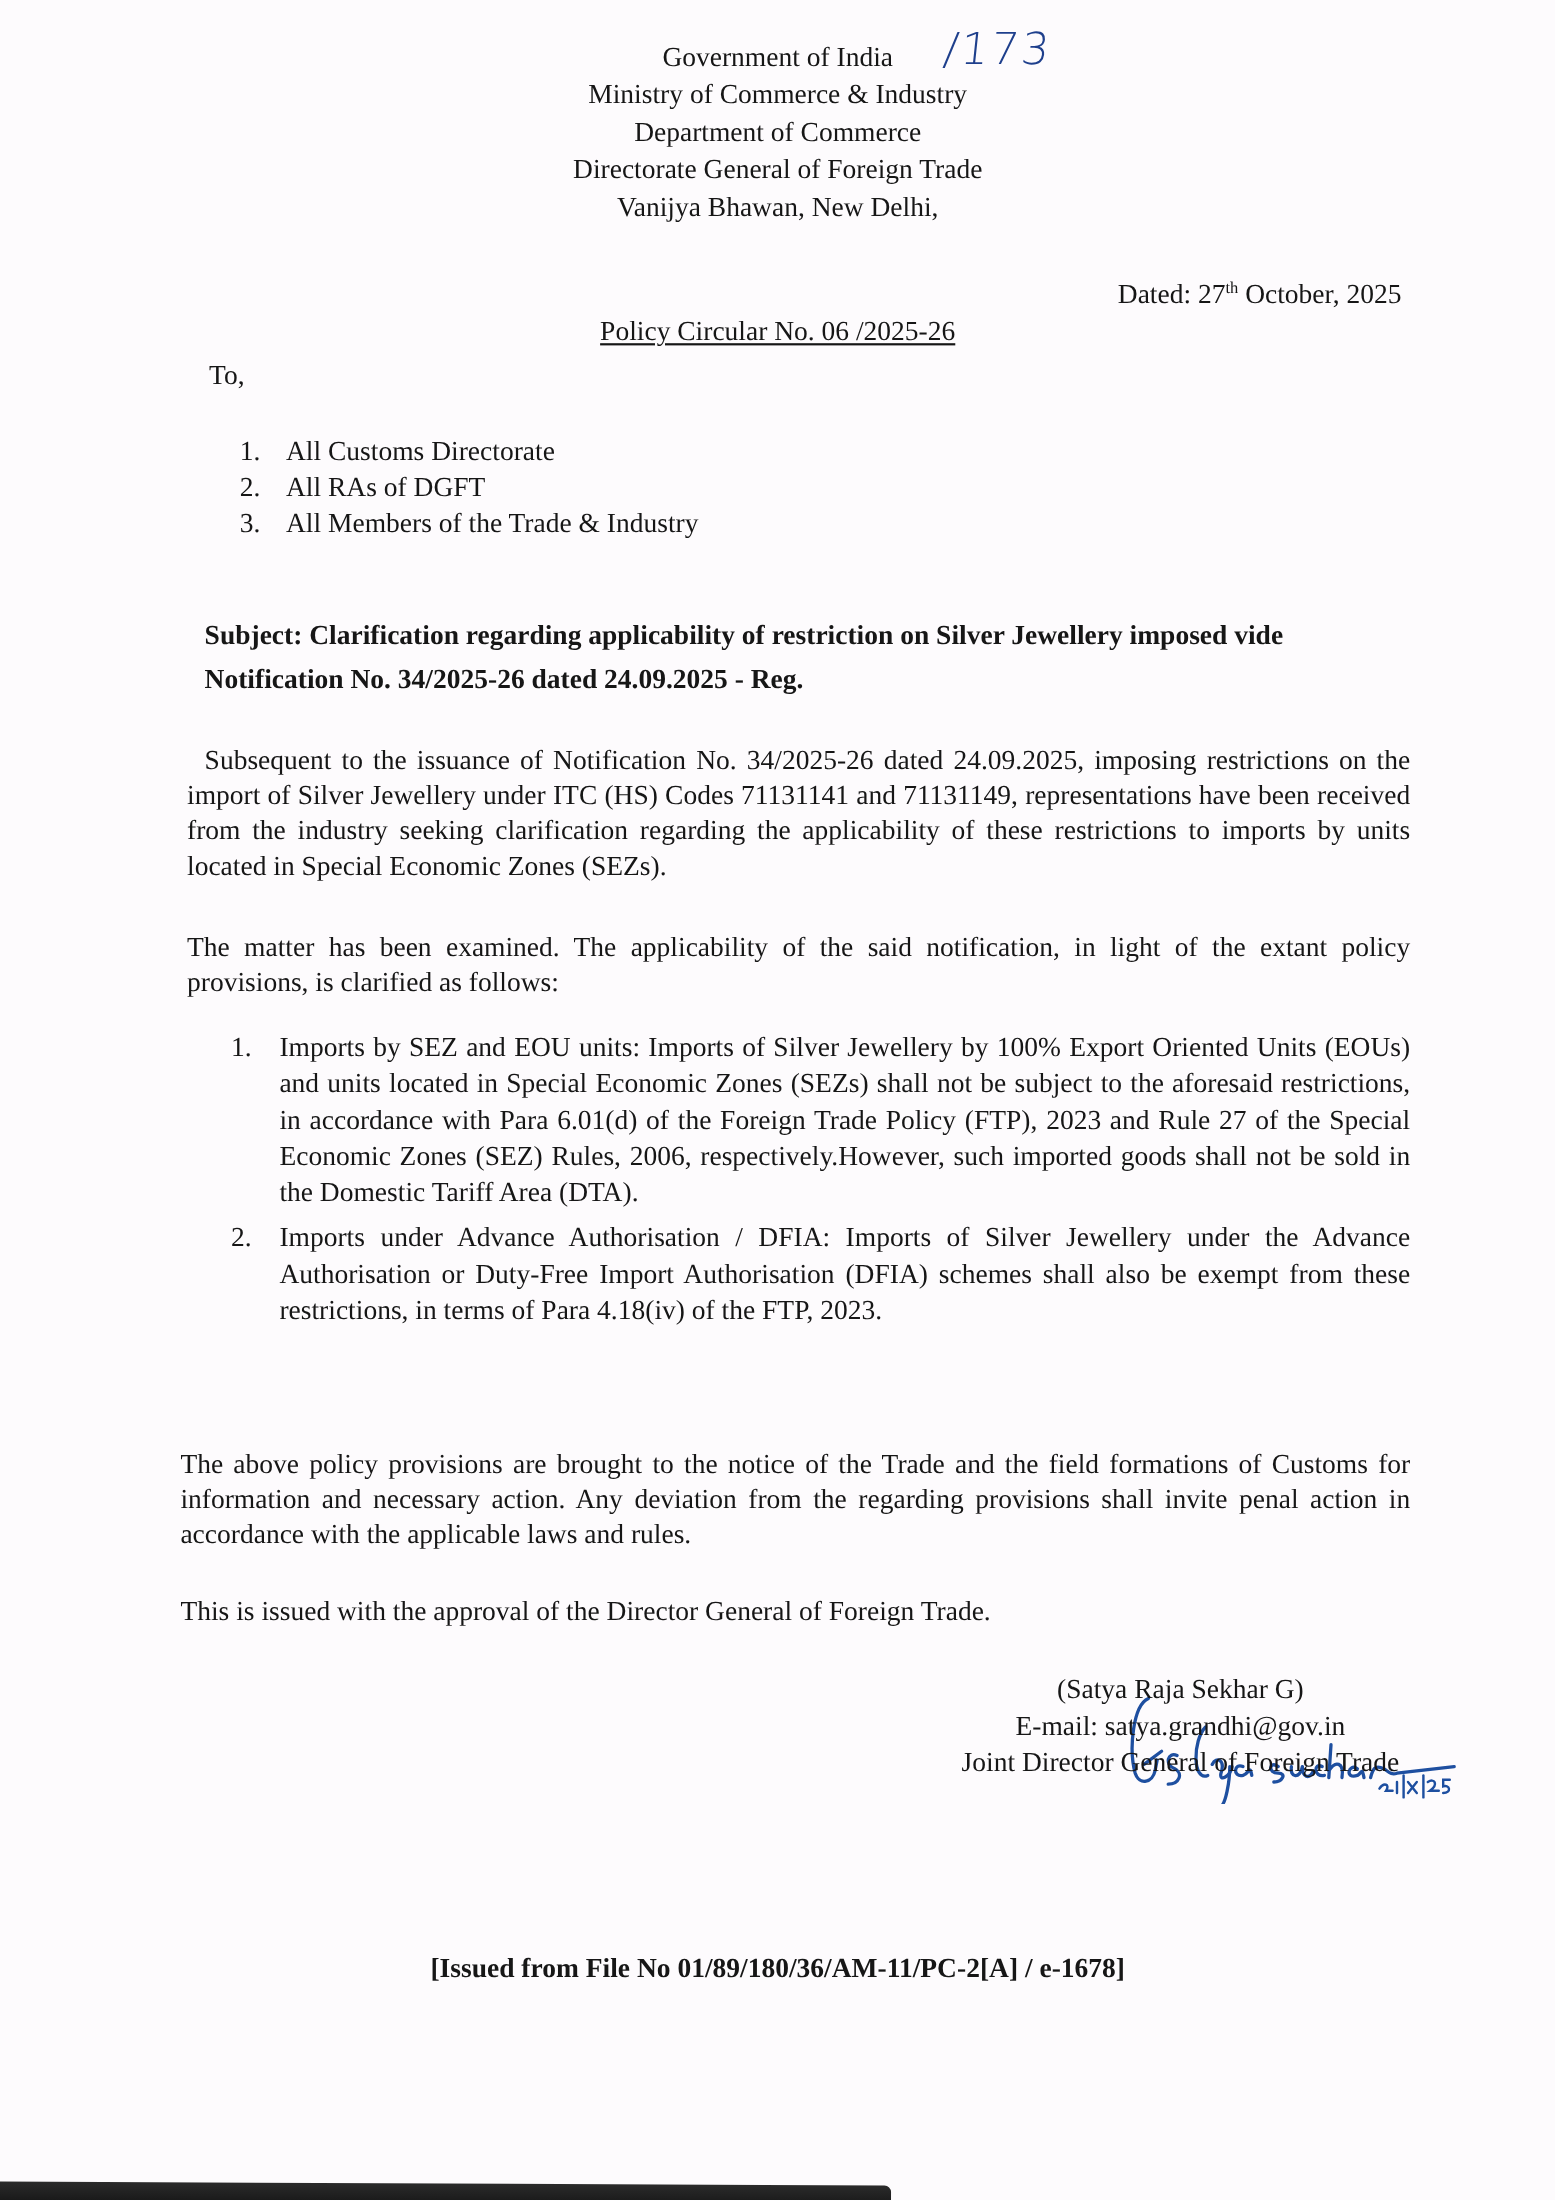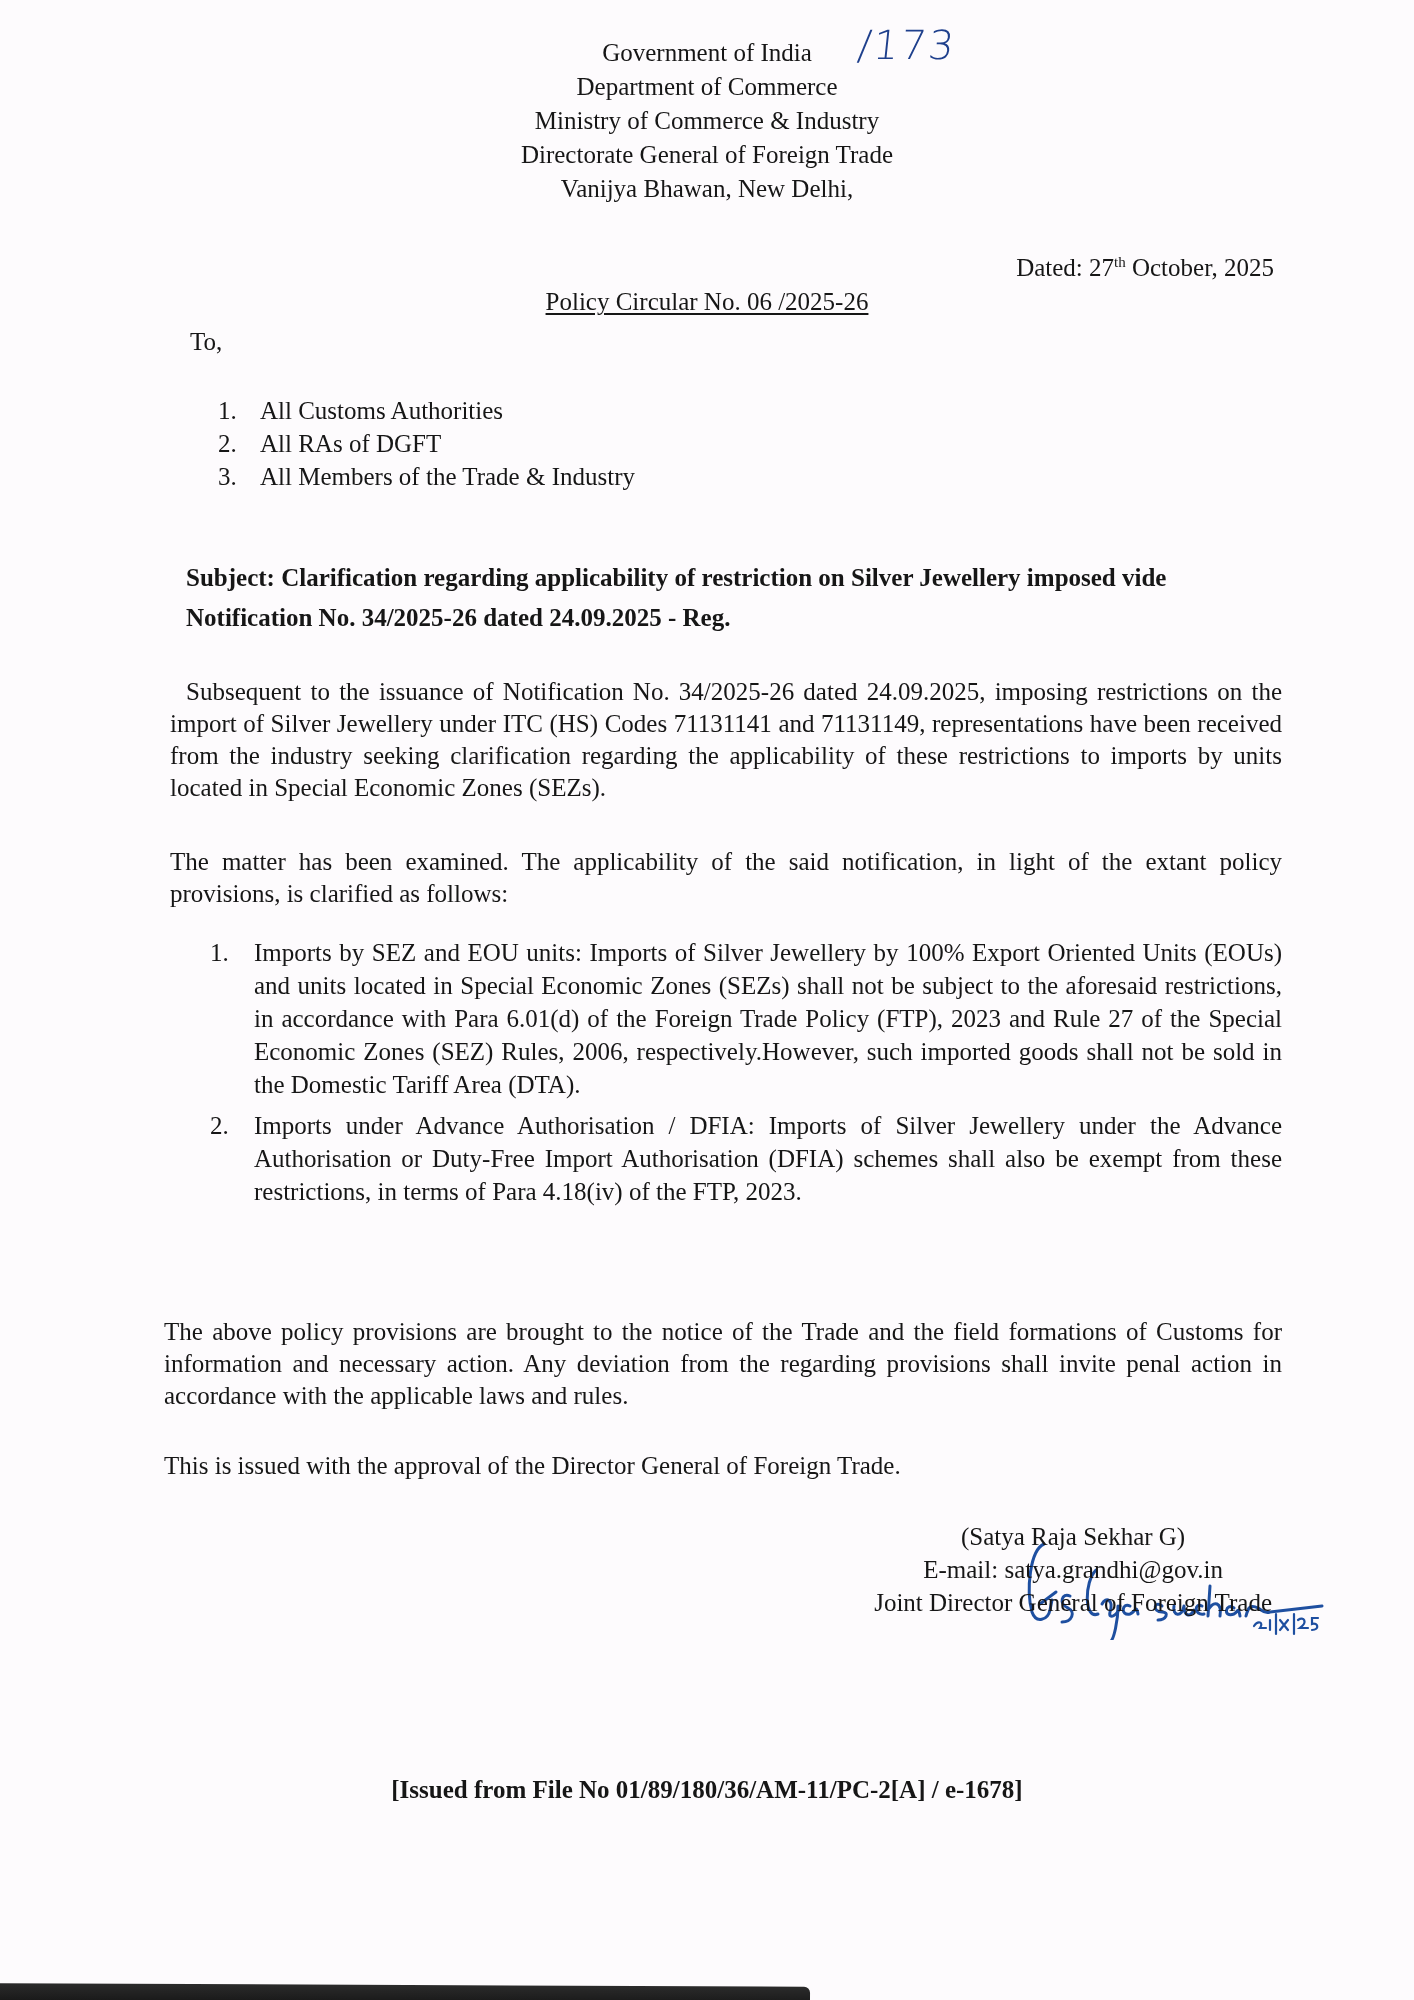--- a/index.html
+++ b/index.html
@@ -144,41 +144,41 @@
       border-top-right-radius: 6px;
     }
   </style>
 </head>
 <body>
 
 <div class="page">
 
   <div class="abs header">
     <div>Government of India</div>
+    <div>Ministry of Commerce &amp; Industry</div>
     <div>Department of Commerce</div>
-    <div>Ministry of Commerce &amp; Industry</div>
     <div>Directorate General of Foreign Trade</div>
     <div>Vanijya Bhawan, New Delhi,</div>
   </div>
 
   <div class="abs handwritten">/173</div>
 
   <div class="abs dated">
     <span>Dated: 27</span><sup>th</sup><span> October, 2025</span>
   </div>
 
   <div class="abs circular-title">
     <span>Policy Circular No. 06 /2025-26</span>
   </div>
 
   <div class="abs to-label">To,</div>
 
   <ul class="abs recipients">
     <li>
-      <span class="num">1.</span><span>All Customs Authorities</span>
+      <span class="num">1.</span><span>All Customs Directorate</span>
     </li>
     <li>
       <span class="num">2.</span><span>All RAs of DGFT</span>
     </li>
     <li>
       <span class="num">3.</span><span>All Members of the Trade &amp; Industry</span>
     </li>
   </ul>
 
   <div class="abs subject">Subject: Clarification regarding applicability of restriction on Silver Jewellery imposed vide Notification No. 34/2025-26 dated 24.09.2025 - Reg.</div>

